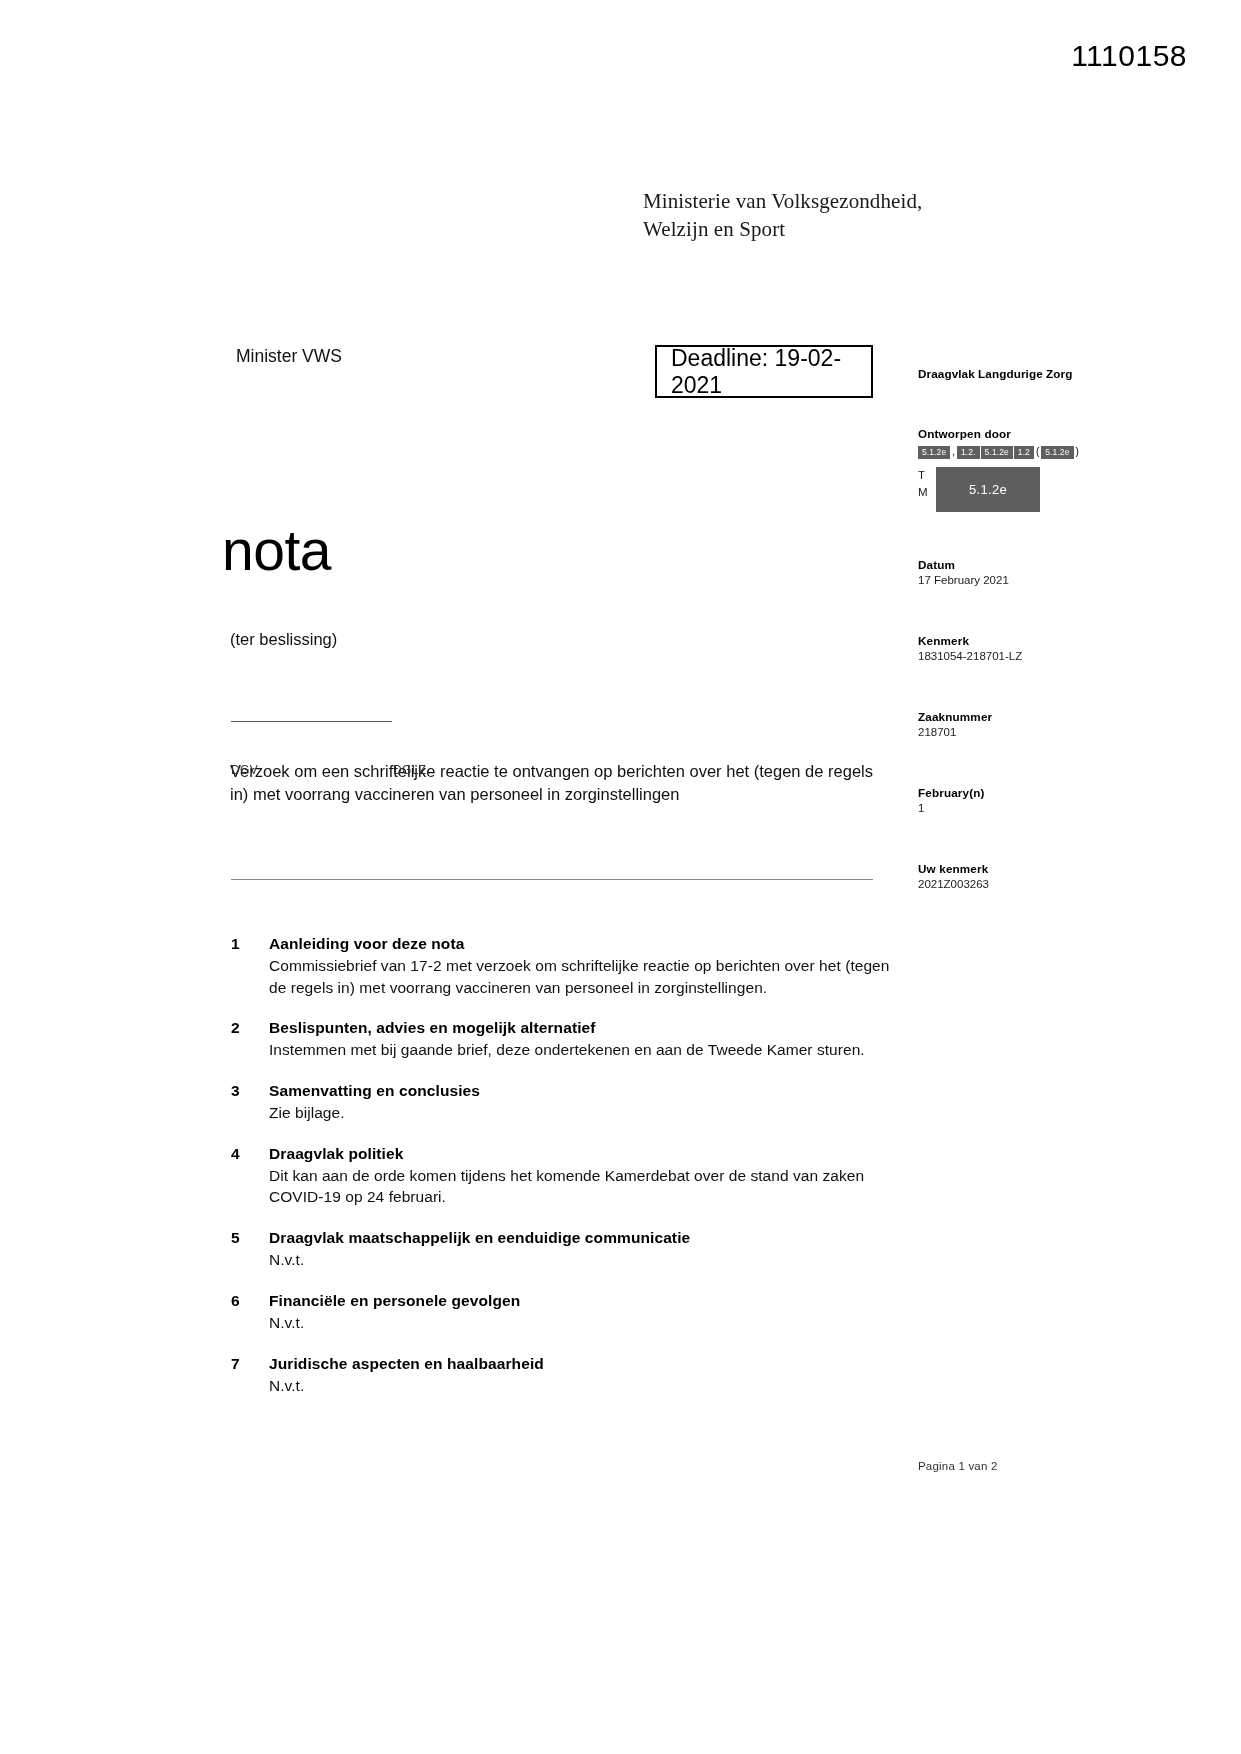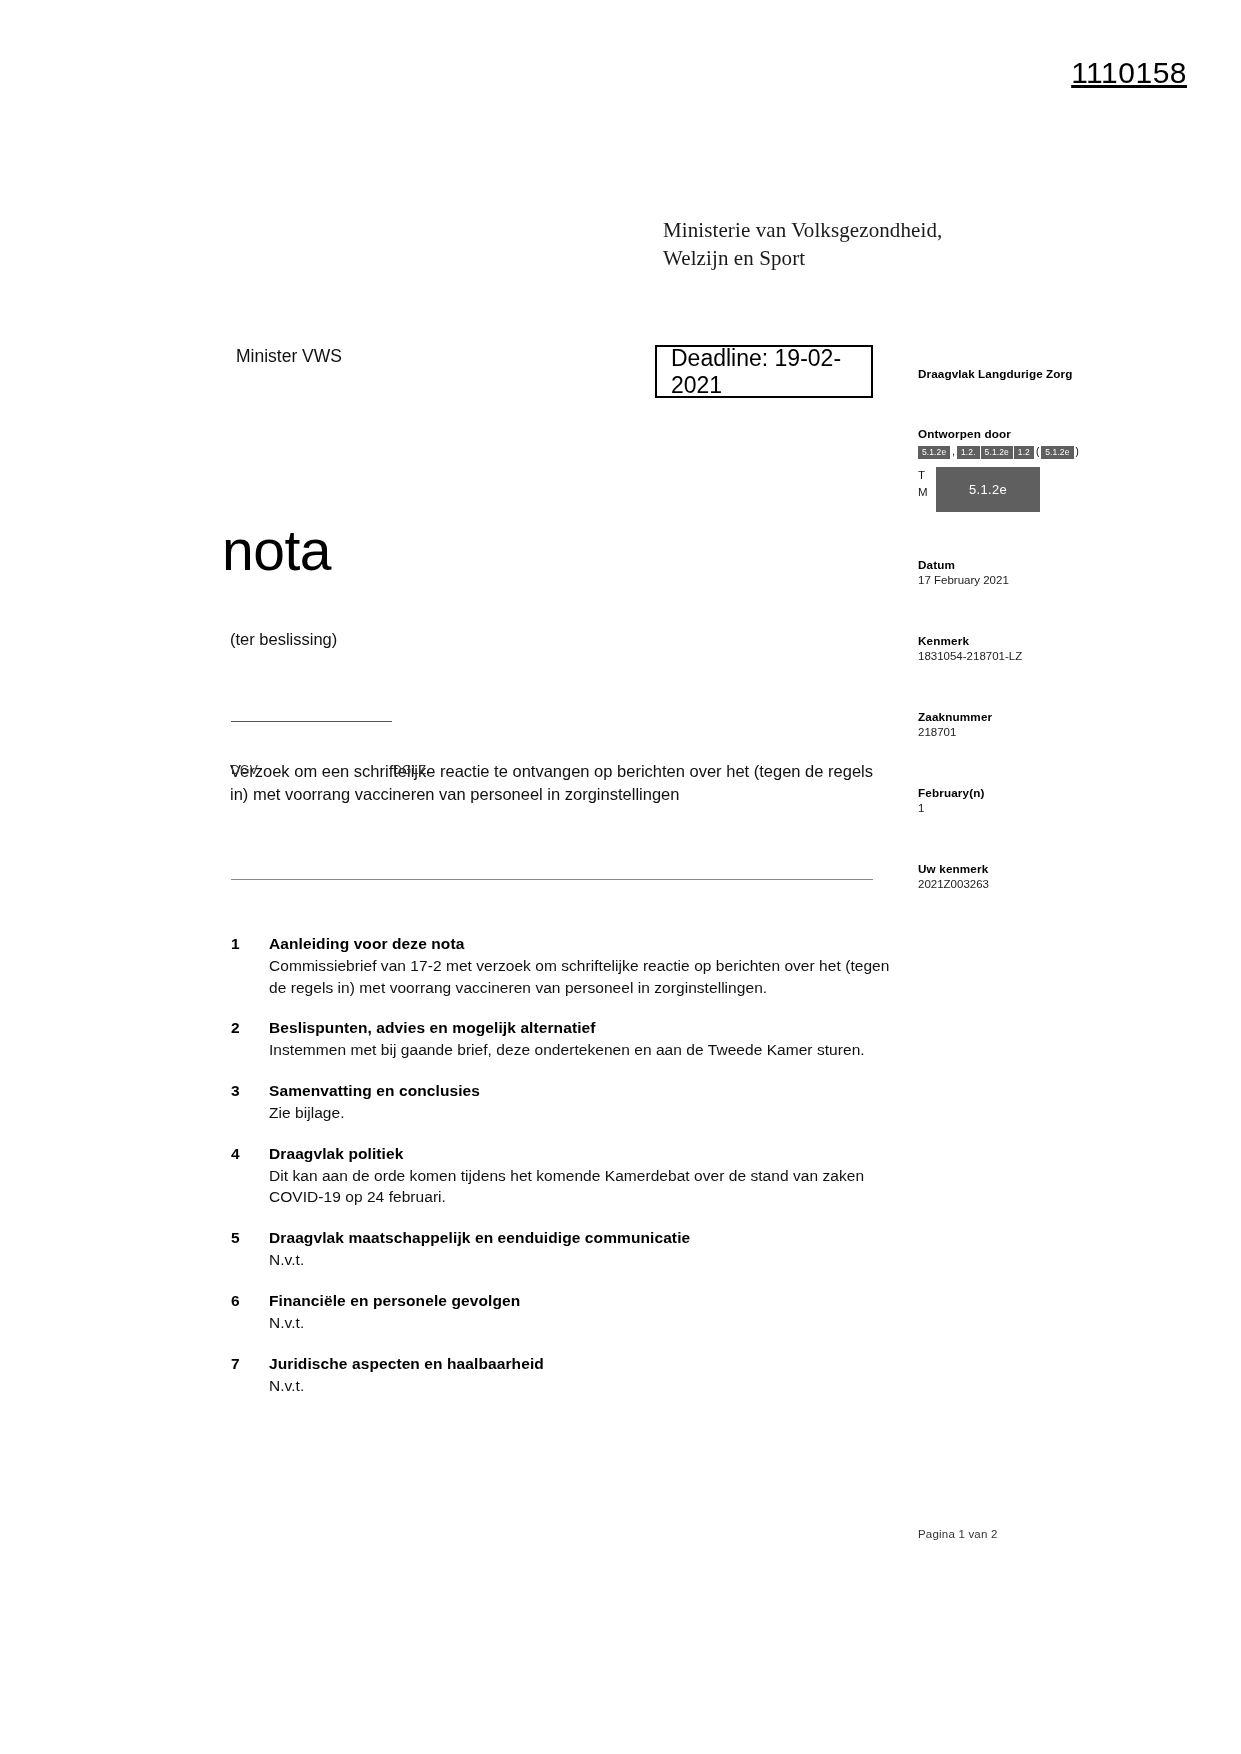--- a/index.html
+++ b/index.html
@@ -17,39 +17,37 @@
     width: 1241px;
     height: 1754px;
     margin: 0 auto;
     background: #ffffff;
     overflow: hidden;
   }
 
   
   .doc-number {
     position: absolute;
-    top: 56px;
+    top: 39px;
     right: 54px;
     font-size: 30px;
     letter-spacing: 0.5px;
     color: #000;
-    text-decoration: underline;
   }
 
   
   .ministry {
     position: absolute;
-    left: 663px;
+    left: 643px;
     top: 188px;
     font-family: "Liberation Serif", serif;
     font-size: 21px;
     line-height: 1.33;
     color: #1a1a1a;
     letter-spacing: 0.1px;
-    margin-top: 29px;
   }
 
   
   .addressee {
     position: absolute;
     left: 236px;
     top: 310px;
     font-size: 17.5px;
     color: #111;
     margin-top: 36px;
@@ -252,21 +250,21 @@
     font-size: 15.5px;
     color: #111;
     line-height: 1.4;
     letter-spacing: 0.05px;
   }
 
   
   .footer {
     position: absolute;
     left: 918px;
-    top: 1528px;
+    top: 1460px;
     font-size: 11.5px;
     color: #333;
     letter-spacing: 0.2px;
   }
 </style>
 </head>
 <body>
 
 <div class="page">
 

